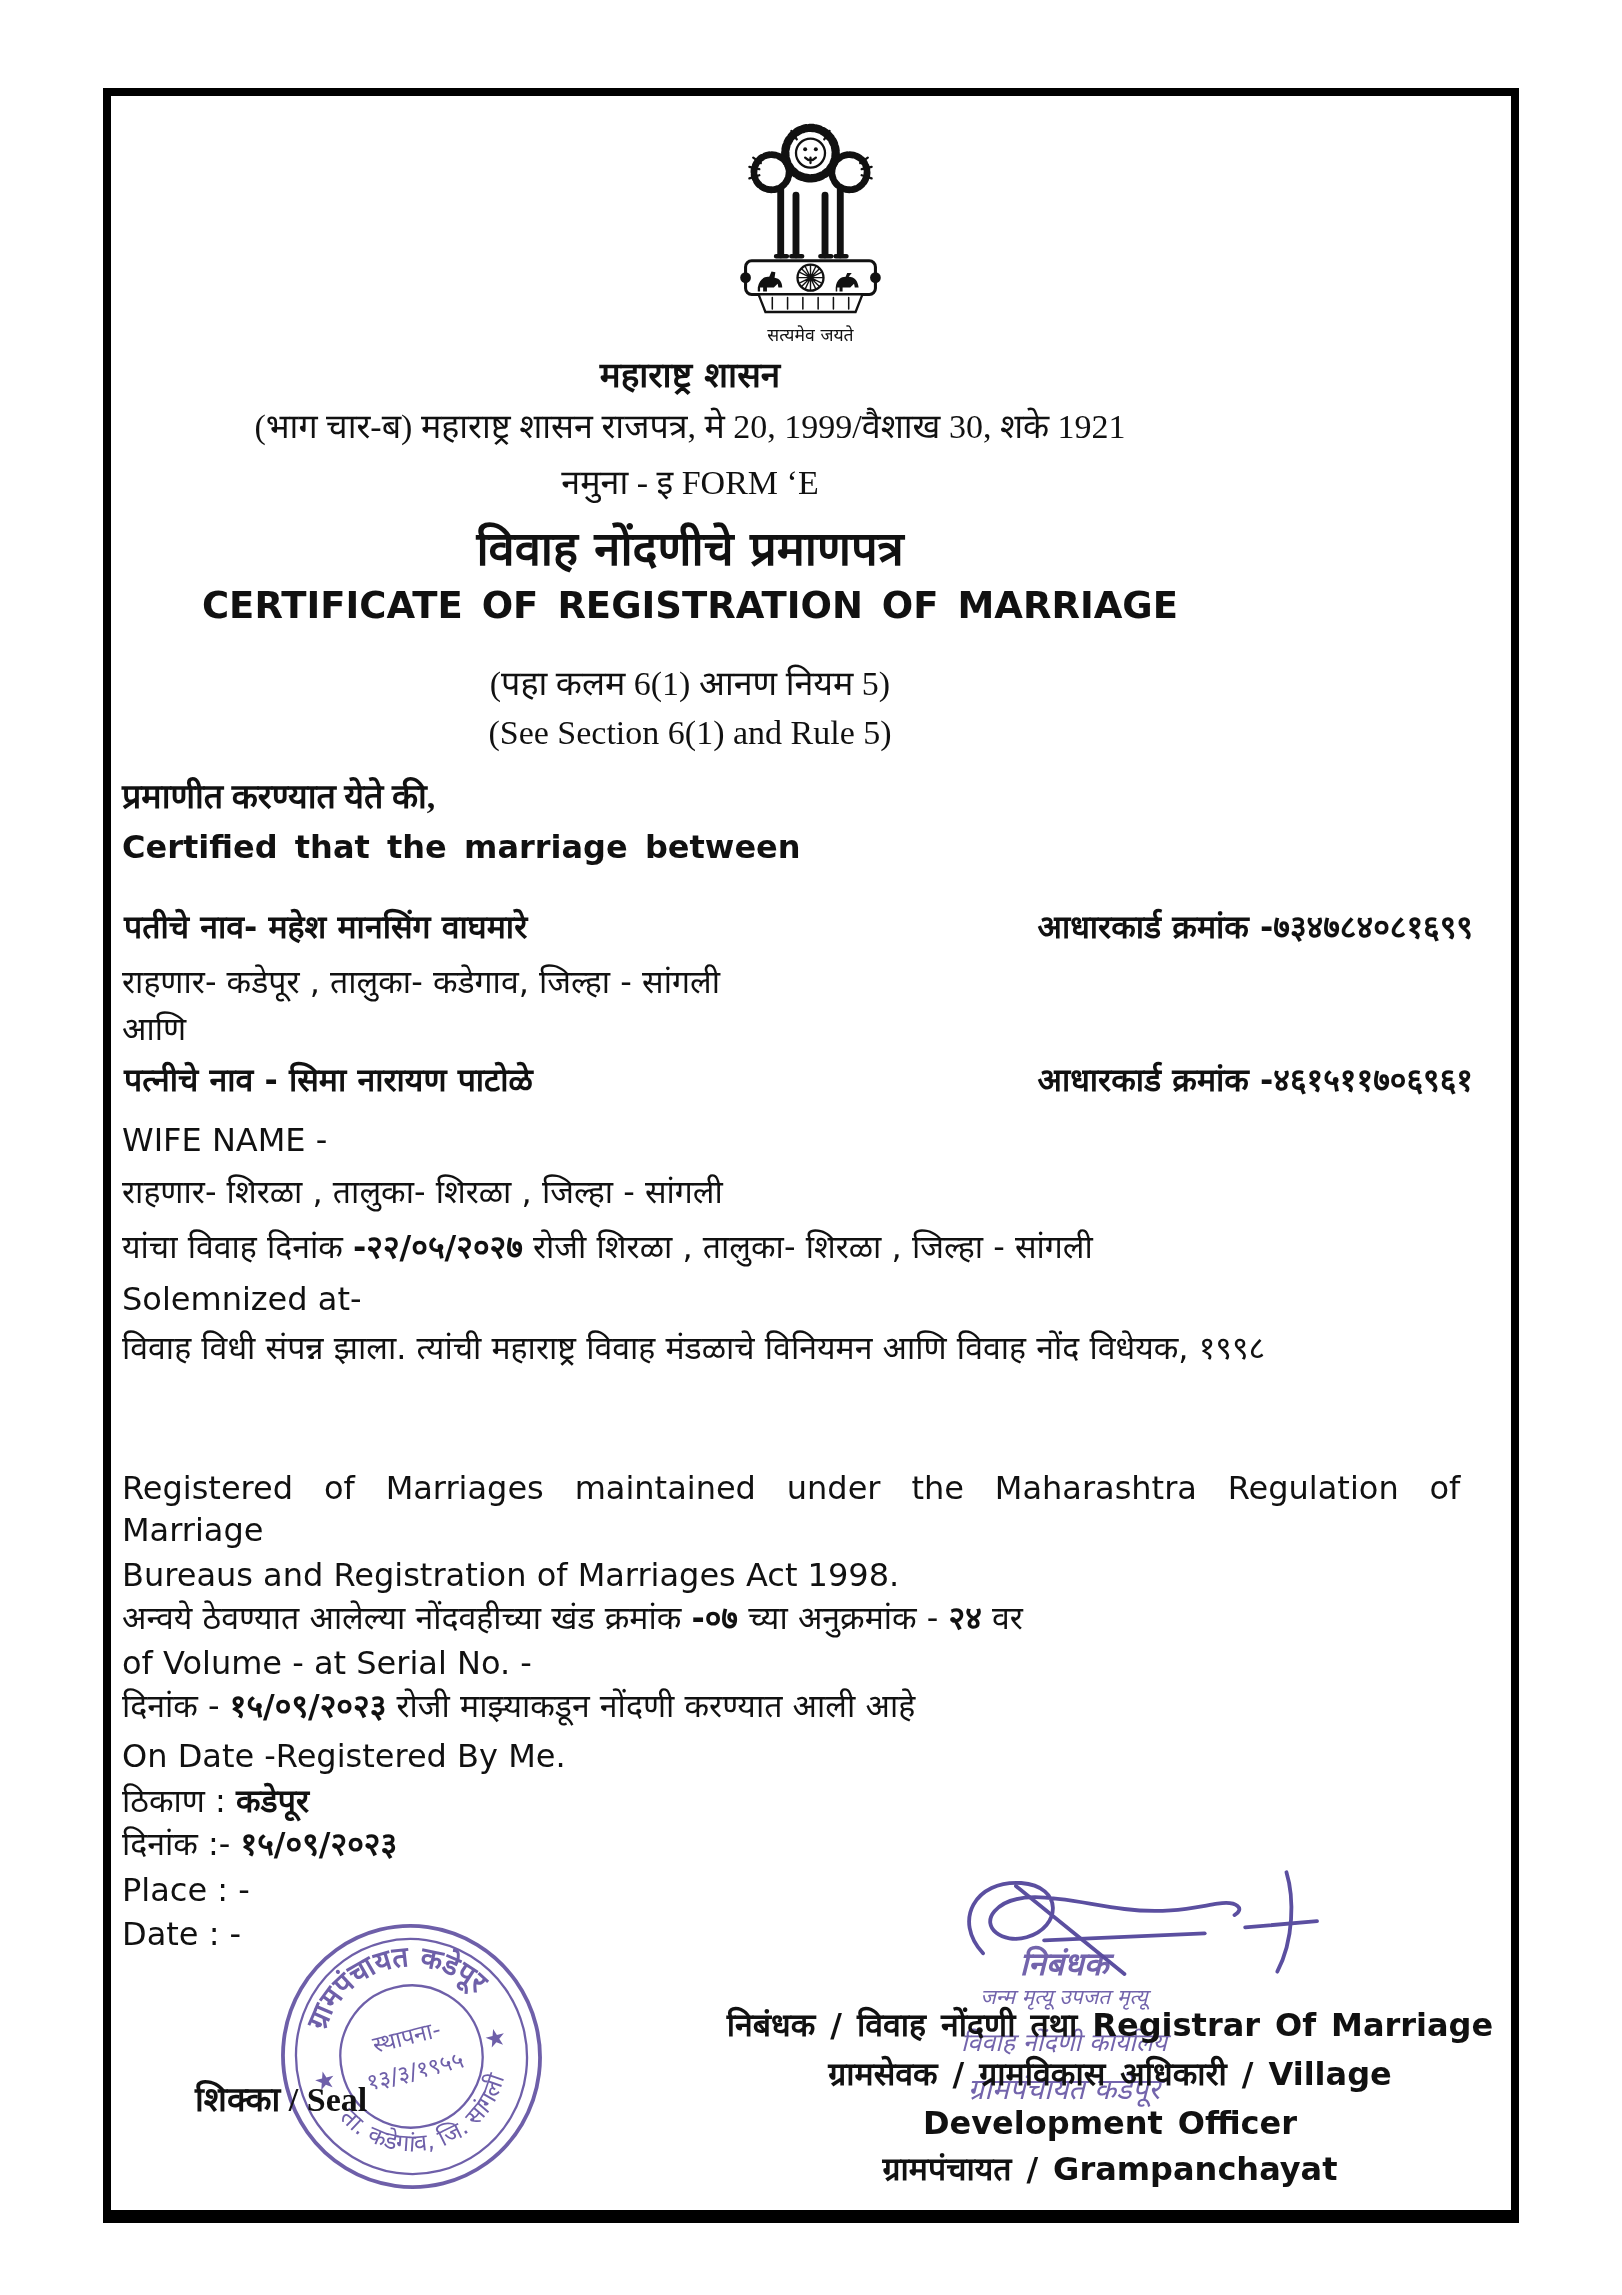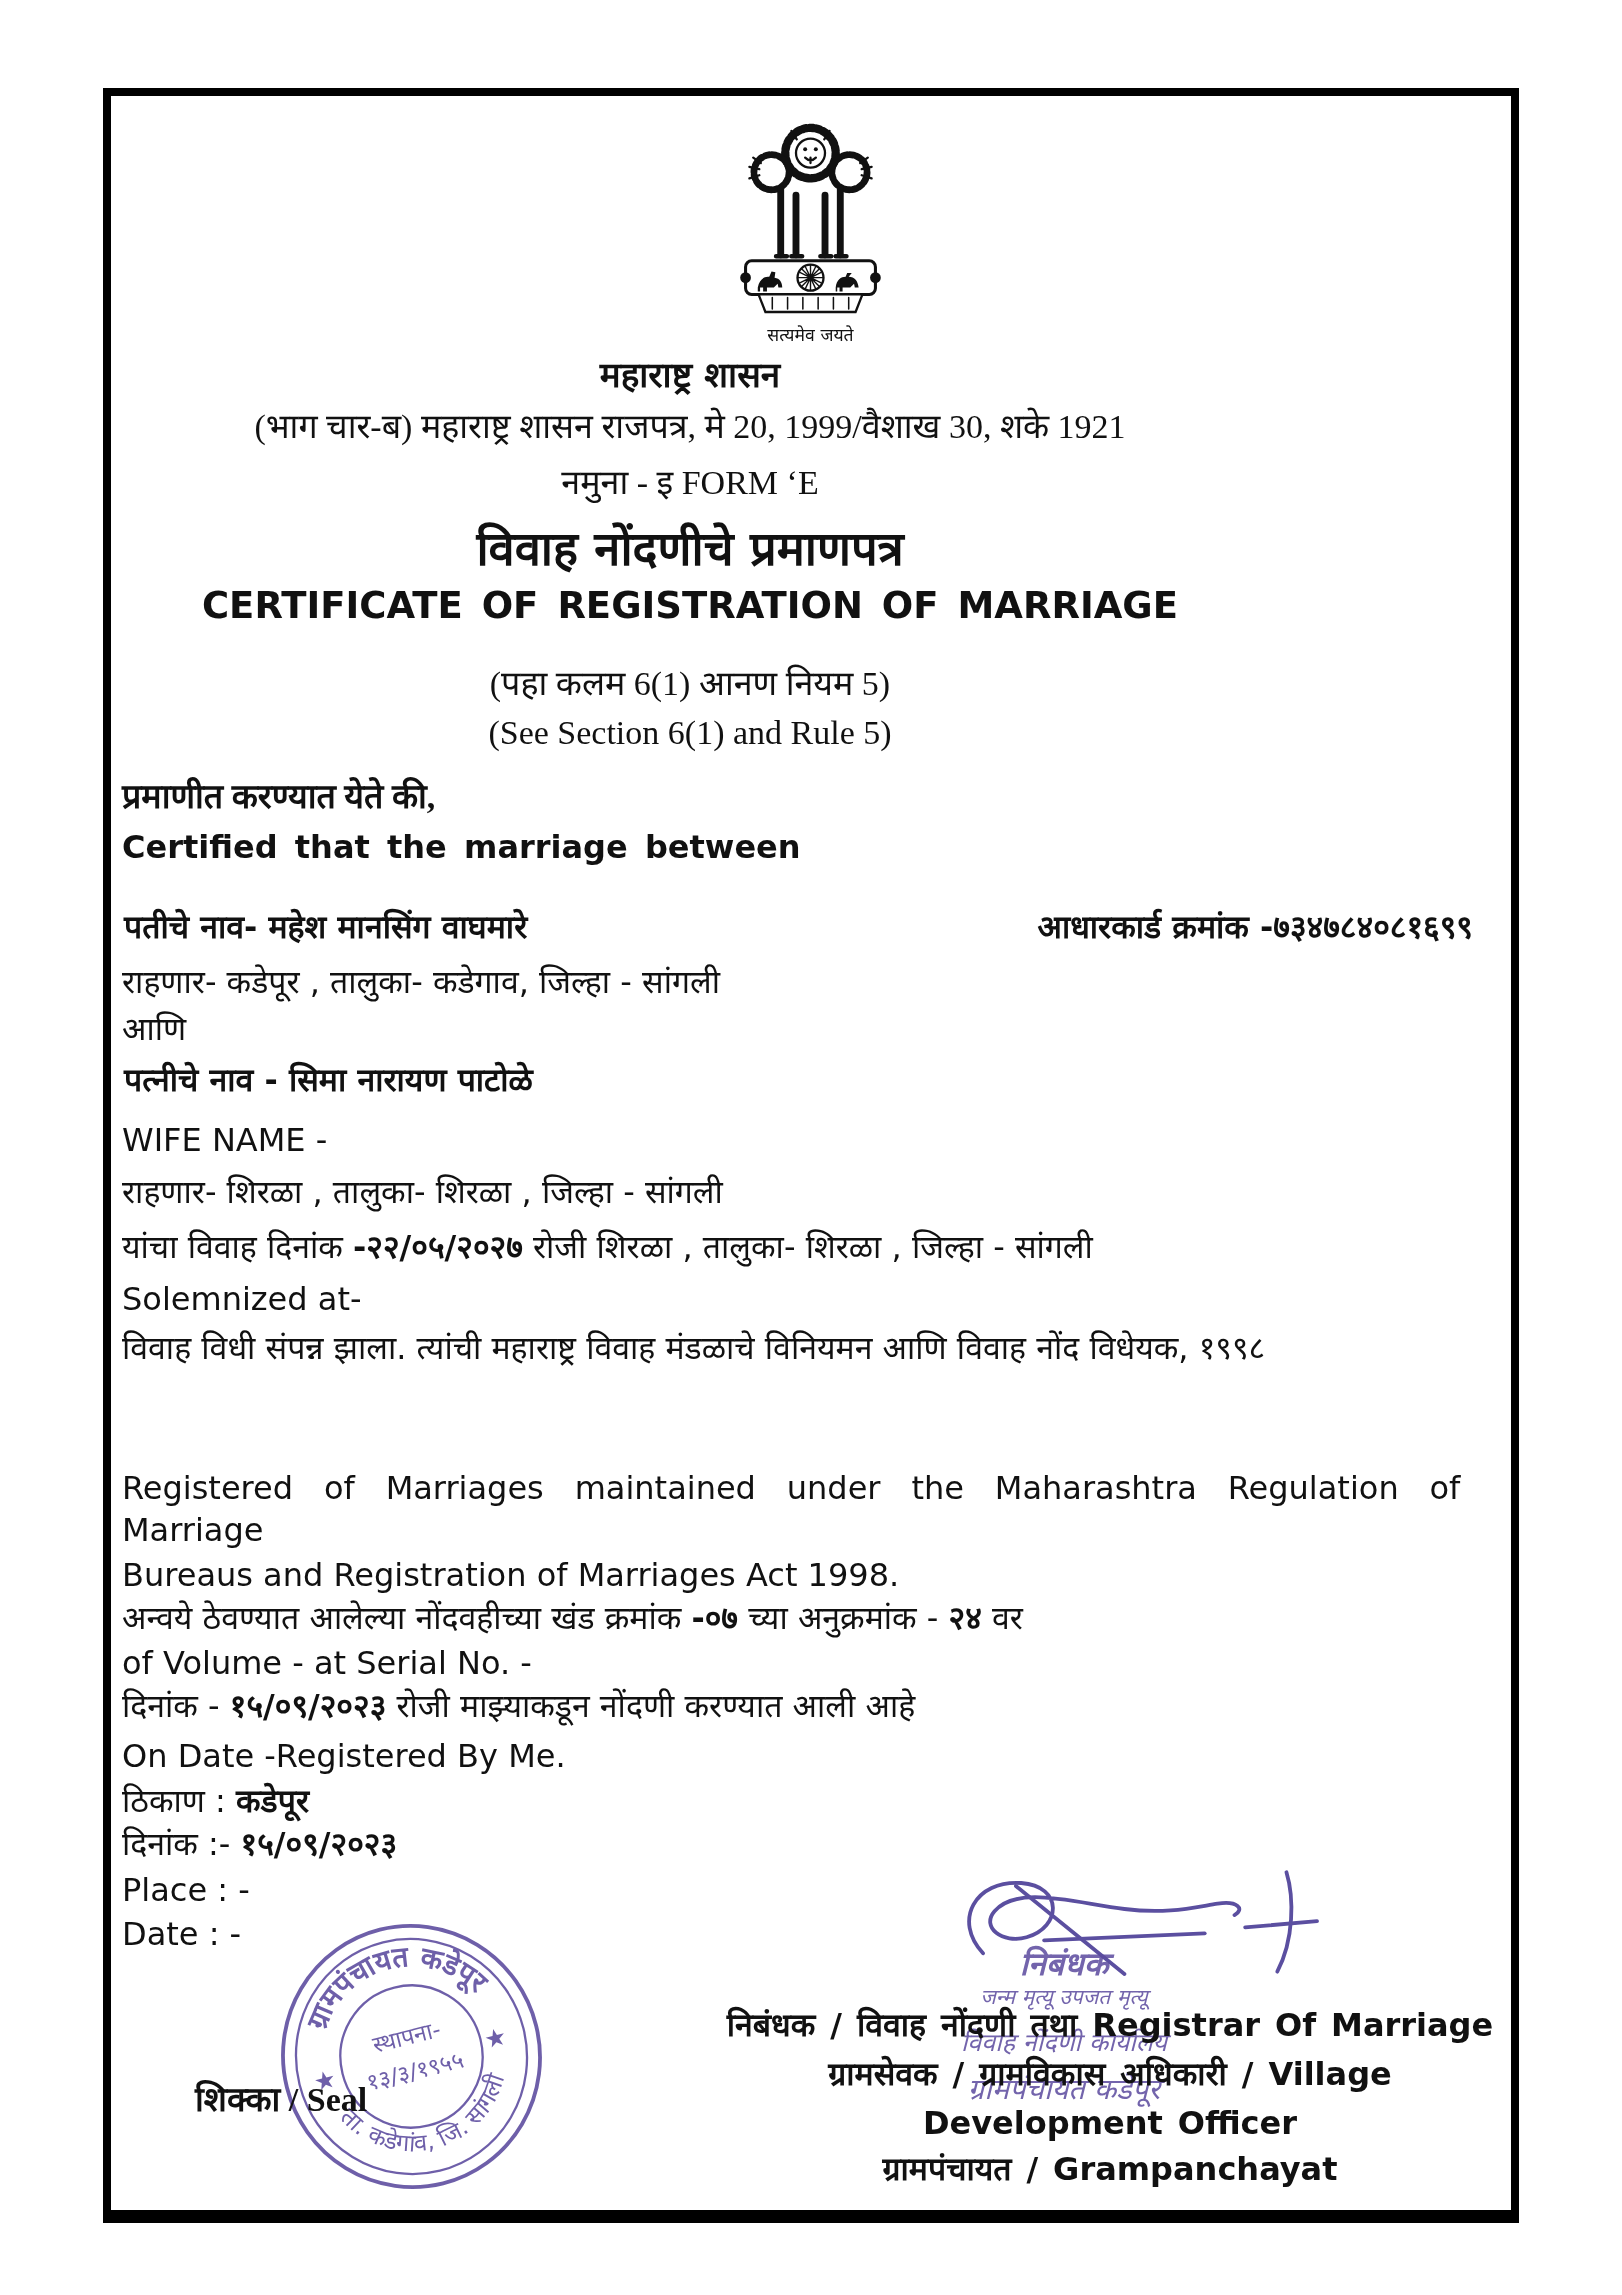--- a/index.html
+++ b/index.html
@@ -84,20 +84,21 @@
 
 <div class="row b f42" style="top:904px">
   <span>पतीचे नाव- महेश मानसिंग वाघमारे</span>
   <span>आधारकार्ड क्रमांक -७३४७८४०८१६९९</span>
 </div>
 <div class="l f42" style="left:122px;top:962px">राहणार- कडेपूर , तालुका- कडेगाव, जिल्हा - सांगली</div>
 <div class="l f42" style="left:122px;top:1009px">आणि</div>
 
 <div class="row b f42" style="top:1057px">
   <span>पत्नीचे नाव - सिमा नारायण पाटोळे</span>
+  <span>आधारकार्ड क्रमांक -४६१५११७०६९६१</span>
 </div>
 <div class="l f42" style="left:122px;top:1120px">WIFE NAME -</div>
 <div class="l f42" style="left:122px;top:1172px">राहणार- शिरळा  , तालुका- शिरळा , जिल्हा - सांगली</div>
 
 <div class="l f42" style="left:122px;top:1227px"><span>यांचा विवाह दिनांक </span><span class="b">-२२/०५/२०२७</span><span> रोजी शिरळा , तालुका- शिरळा , जिल्हा - सांगली</span></div>
 <div class="l f42" style="left:122px;top:1279px">Solemnized at-</div>
 <div class="l f42" style="left:122px;top:1328px">विवाह विधी संपन्न झाला. त्यांची महाराष्ट्र विवाह मंडळाचे विनियमन आणि विवाह नोंद विधेयक, १९९८</div>
 
 <div class="l f42 justified" style="left:122px;top:1468px">Registered of Marriages maintained under the Maharashtra Regulation of</div>
 <div class="l f42" style="left:122px;top:1510px">Marriage</div>

